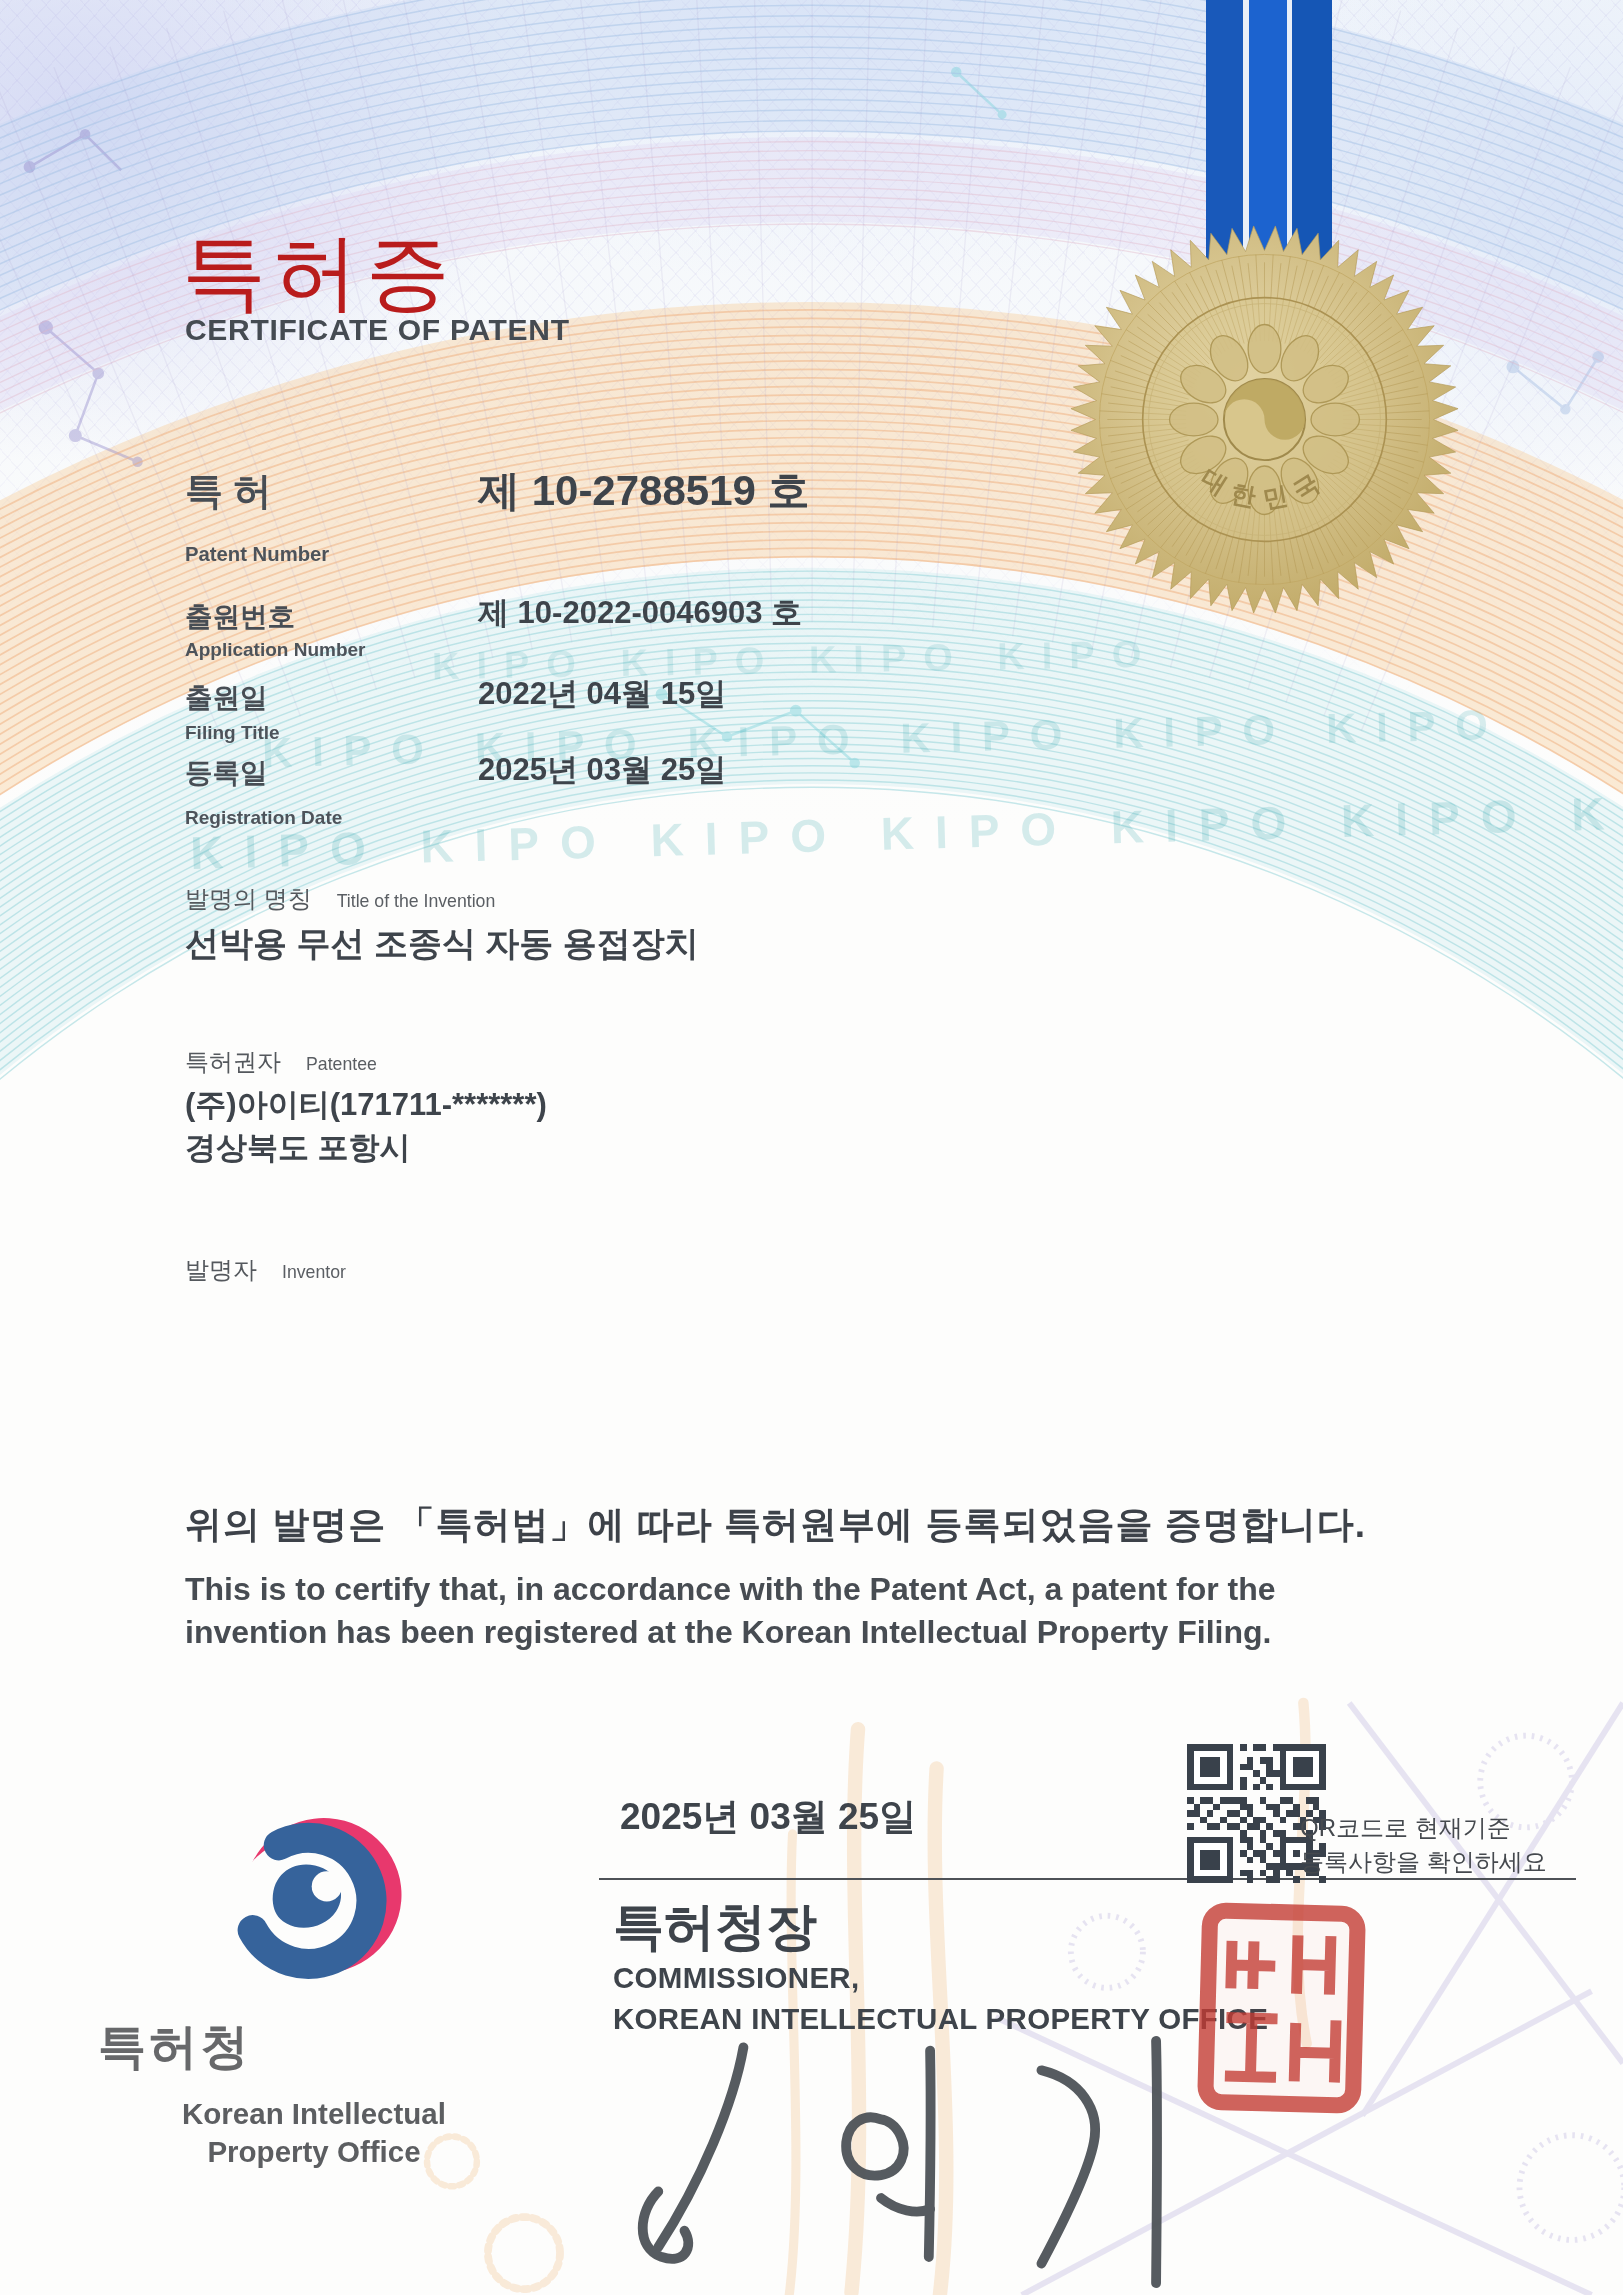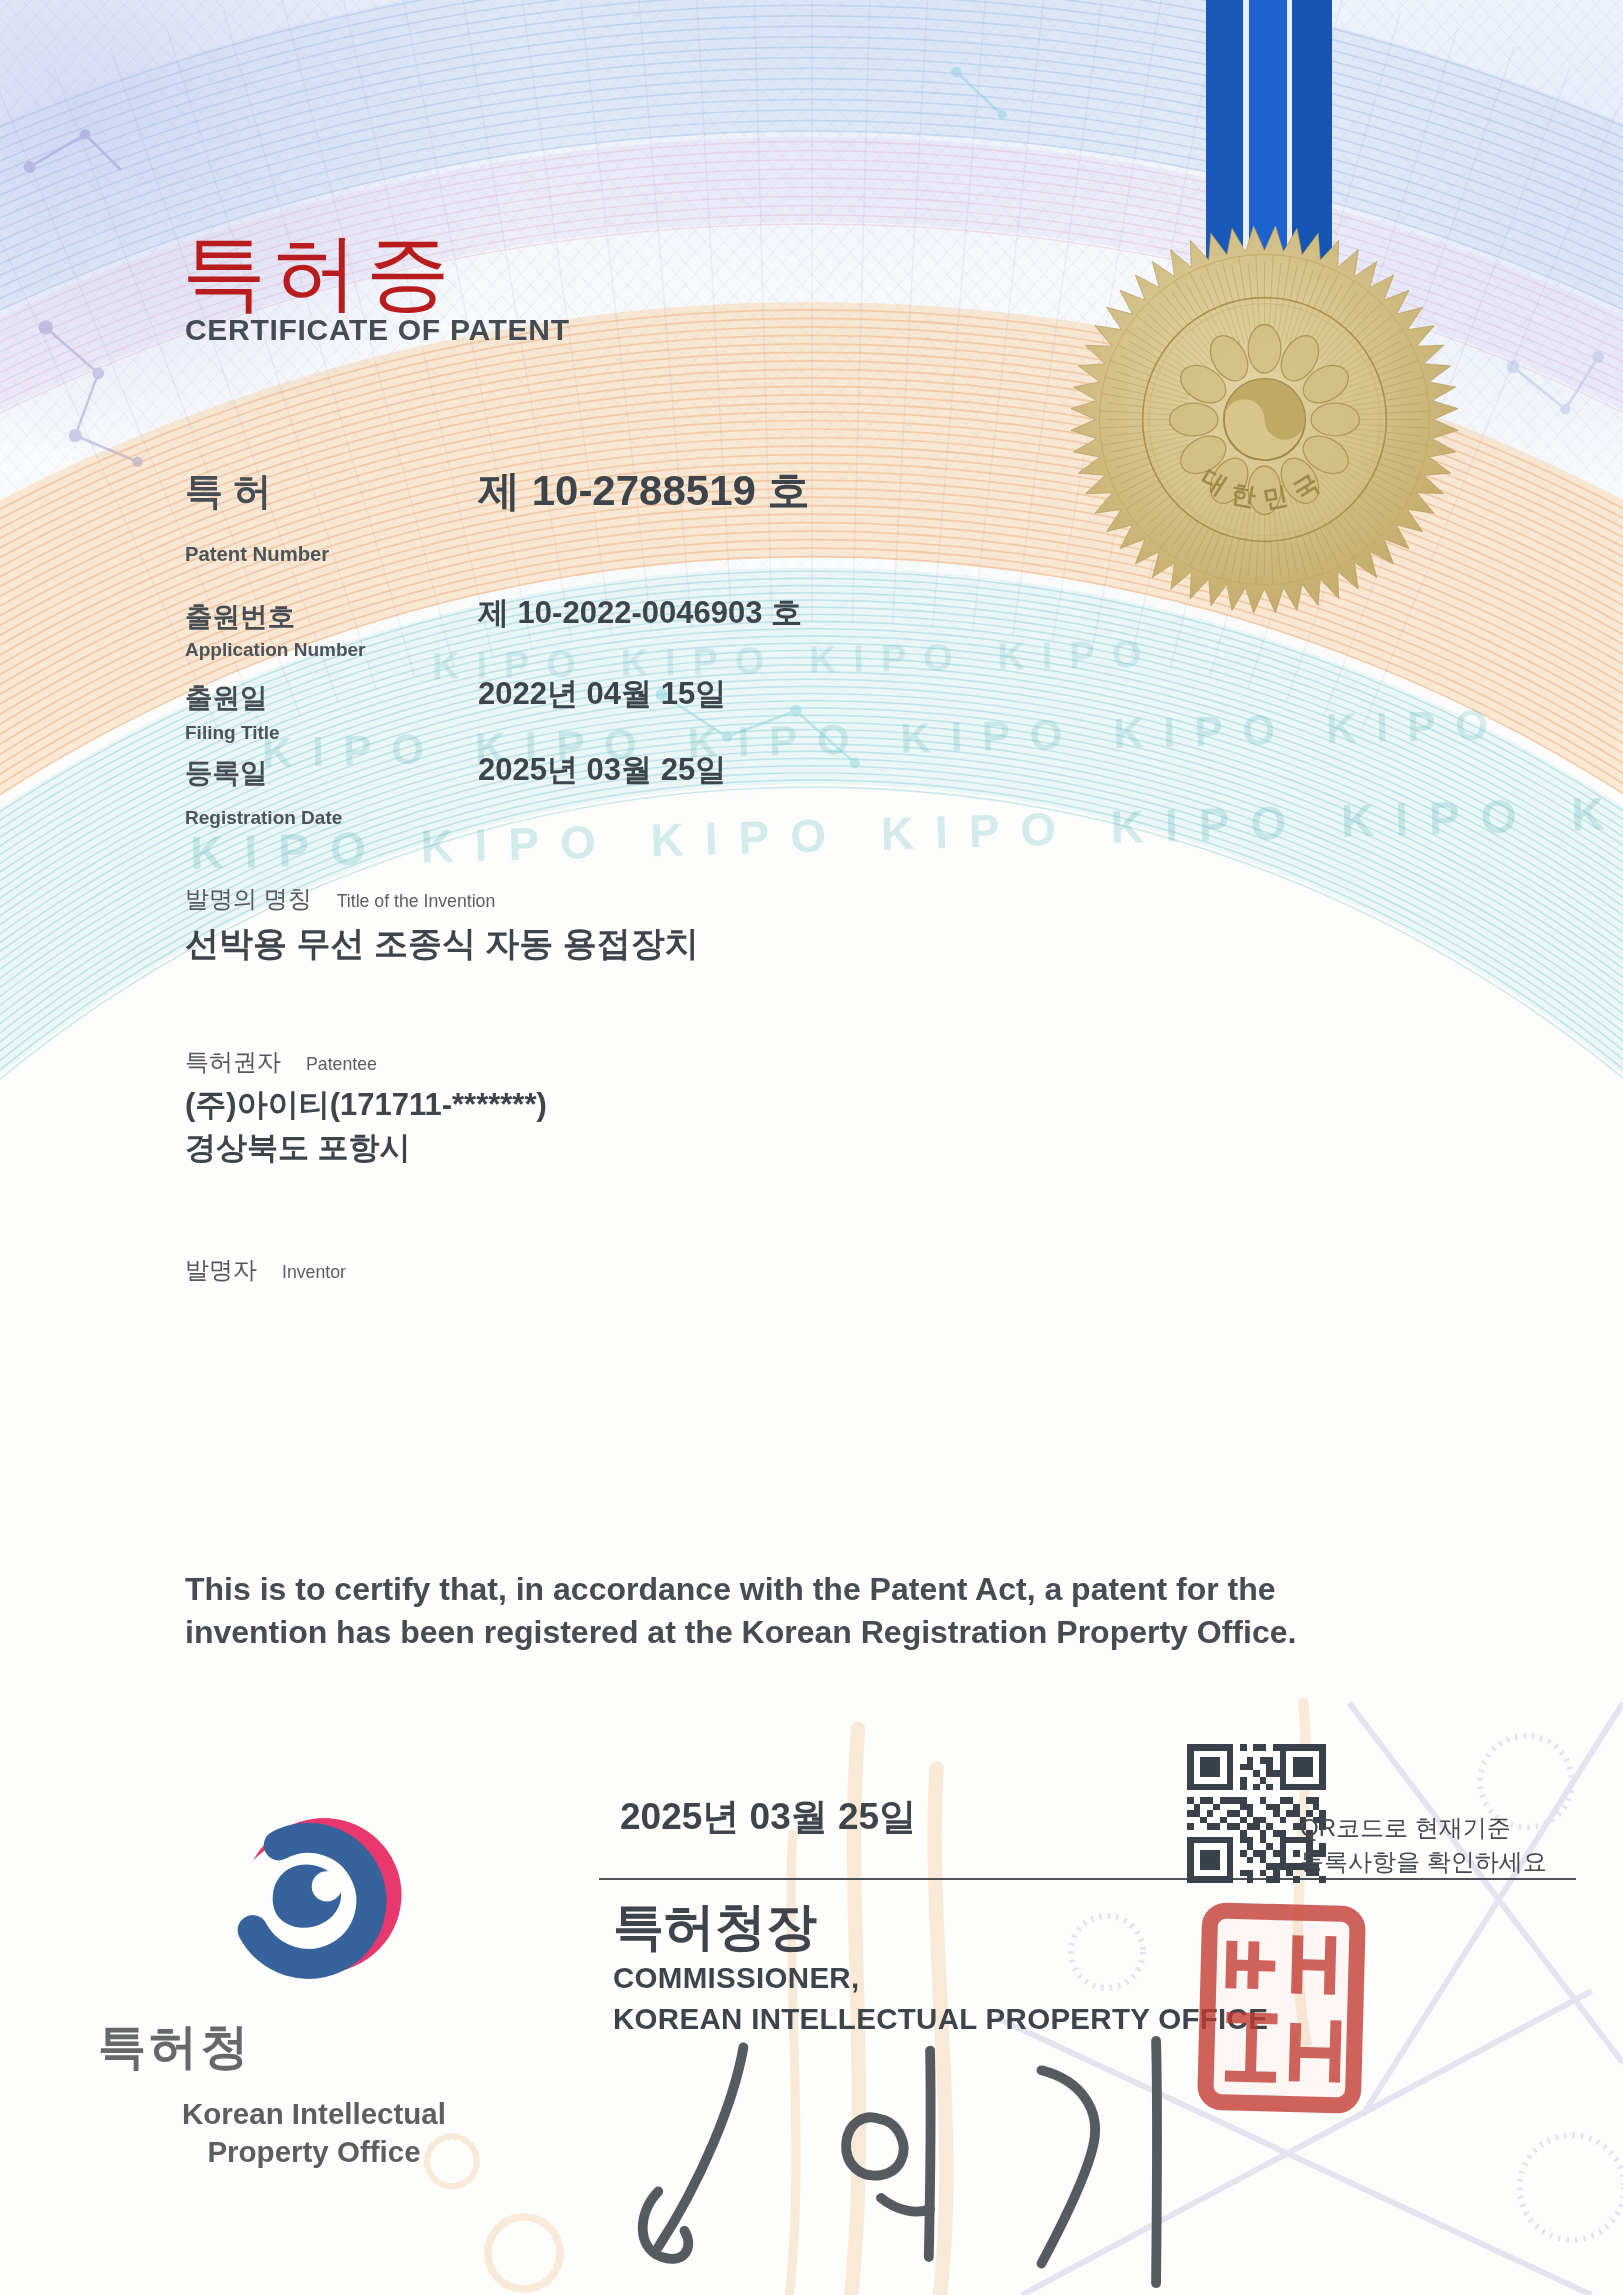--- a/index.html
+++ b/index.html
@@ -433,22 +433,23 @@
     <span class="sec-en">Patentee</span>
   </div>
   <div class="ab z val" style="left:185px;top:1084px;font-size:31px">(주)아이티(171711-*******)</div>
   <div class="ab z val" style="left:185px;top:1127px;font-size:31px">경상북도 포항시</div>
 
   <div class="ab z secline" style="left:185px;top:1254px">
     <span class="sec-ko">발명자</span>
     <span class="sec-en">Inventor</span>
   </div>
 
+  <div class="ab cert-ko z">위의 발명은 「특허법」에 따라 특허원부에 등록되었음을 증명합니다.</div>
   <div class="ab z cert-en" style="left:185px;top:1571px">This is to certify that, in accordance with the Patent Act, a patent for the</div>
-  <div class="ab z cert-en" style="left:185px;top:1614px">invention has been registered at the Korean Registration Property Office.</div>
+  <div class="ab z cert-en" style="left:185px;top:1614px">invention has been registered at the Korean Intellectual Property Filing.</div>
 
   <div class="ab" style="left:210px;top:1805px;z-index:7">
     <svg width="210" height="197" viewBox="0 0 320 300">
       <ellipse cx="172" cy="138" rx="120" ry="118" transform="rotate(-18 172 138)" fill="#e8386d"></ellipse>
       <ellipse cx="148" cy="150" rx="108" ry="101" fill="#fdfdfc"></ellipse>
       <circle cx="150" cy="146" r="96" fill="none" stroke="#36639b" stroke-width="46" stroke-linecap="round" stroke-dasharray="452 151" transform="rotate(-118 150 146)"></circle>
       <path d="M 96 150 C 92 108 124 84 160 92 C 196 100 210 136 192 162 C 176 186 140 194 116 180 C 102 172 98 162 96 150 Z" fill="#36639b"></path>
       <circle cx="178" cy="124" r="23" fill="#fdfdfc"></circle>
     </svg>
   </div>

